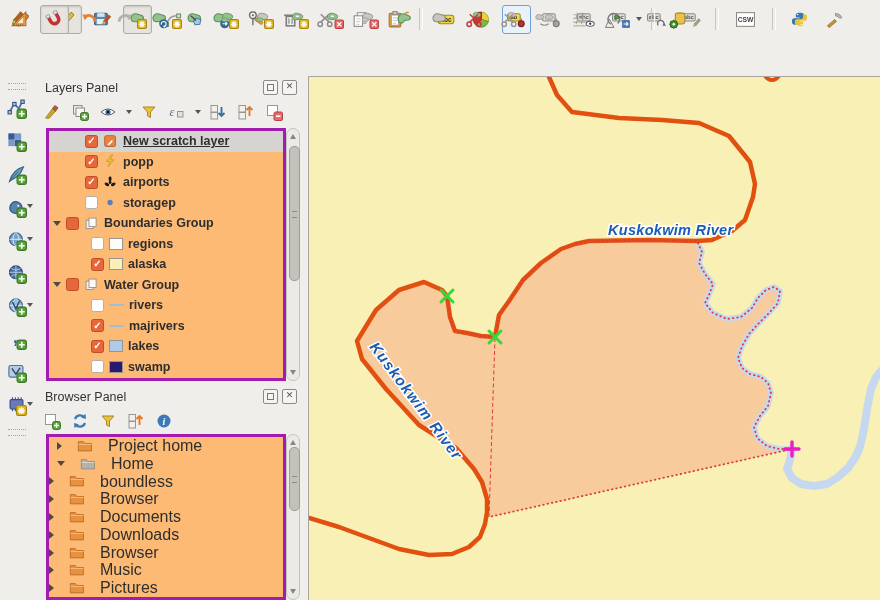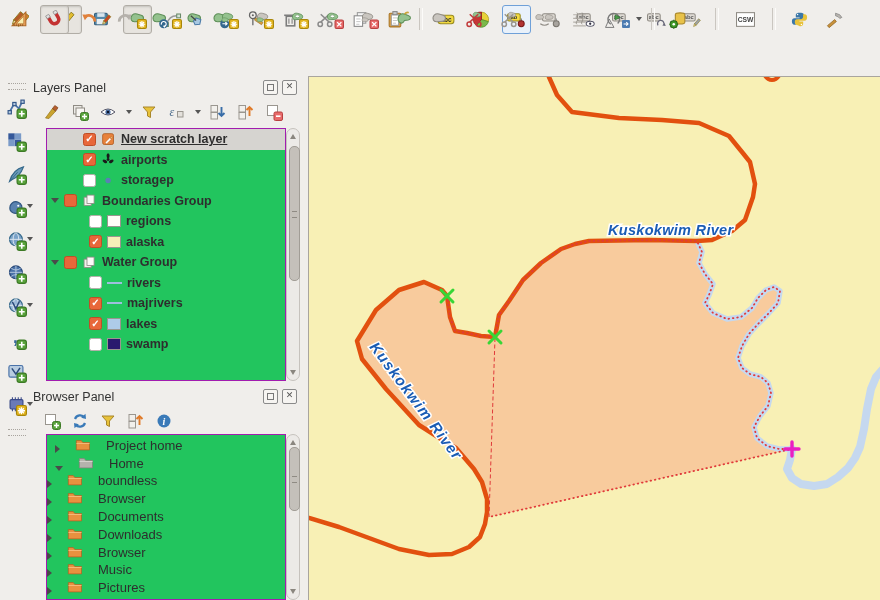--- a/index.html
+++ b/index.html
@@ -22,48 +22,48 @@
   #vtb{position:absolute;left:0;top:76px;width:33px;height:524px;display:flex;flex-direction:column;
        align-items:center;padding-top:4px;box-sizing:border-box}
   .grip{width:18px;height:5px;border-top:1px dotted #a8a49e;border-bottom:1px dotted #a8a49e;margin:3px 0 6px}
   .vbtn{width:27px;height:24px;margin-bottom:9px;position:relative;display:flex;align-items:center;justify-content:center}
   .vdd{position:absolute;right:-3px;top:9px;width:0;height:0;border-left:3px solid transparent;
        border-right:3px solid transparent;border-top:4px solid #555}
   
   .panel{position:absolute;left:33px;background:#f0eeeb}
   #layers-panel{top:76px;width:270px;height:309px}
   #browser-panel{top:385px;width:270px;height:215px}
-  .ptitle{position:absolute;top:5px;left:0;font-size:12.5px;color:#333}
+  .ptitle{position:absolute;top:5px;left:12px;font-size:12.5px;color:#333}
   .pbtns{position:absolute;top:4px;right:6px;display:flex;gap:4px}
   .pbtn{width:13px;height:13px;border:1px solid #8a8a8a;border-radius:2px;background:#f6f4f1;
         position:relative;font-size:9px;line-height:11px;text-align:center;color:#555}
   .pbtn.float::after{content:"";position:absolute;left:3px;top:3px;width:5px;height:5px;border:1px solid #777}
   .ptb{position:absolute;top:25px;left:8px;display:flex;gap:6px;align-items:center}
   .ptbtn{width:22px;height:22px;display:flex;align-items:center;justify-content:center}
-  .plist{position:absolute;background:#22c55e;border:1px solid #a21caf;overflow:hidden;box-sizing:border-box}
+  .plist{position:absolute;background:#fdba74;border:3px solid #a21caf;overflow:hidden;box-sizing:border-box}
   #layers-list{left:13px;top:52px;width:240px;height:253px}
   #browser-list{left:13px;top:49px;width:240px;height:166px}
   
   .vsb{position:absolute;width:14px;background:#eceae7;border:1px solid #c6c2bd;border-radius:7px;box-sizing:border-box}
   #layers-sb{left:253px;top:52px;height:253px}
   #browser-sb{left:253px;top:49px;height:166px}
   .sbarrow{position:absolute;left:3px;width:0;height:0;border-left:3.5px solid transparent;border-right:3.5px solid transparent}
   .sbarrow.up{top:5px;border-bottom:5px solid #8a867f}
   .sbarrow.dn{bottom:5px;border-top:5px solid #8a867f}
   .thumb{position:absolute;left:1.5px;width:9px;background:#c4c0ba;border:1px solid #a19d96;border-radius:5px}
   .thumb::after{content:"";position:absolute;left:2px;right:2px;top:50%;height:5px;margin-top:-3px;
         border-top:1px solid #8f8b84;border-bottom:1px solid #8f8b84}
   
   .lrow{height:20.5px;display:flex;align-items:center;gap:5px;font-size:12.5px;white-space:nowrap;box-sizing:border-box}
   .lrow.selected{background:#d6d4d0}
   .lrow .lbl{font-weight:bold}
   .lrow.group .lbl{font-weight:bold}
   .lrow .lbl.und{text-decoration:underline}
   .lv0{padding-left:4px}.lv1{padding-left:36px}.lv2{padding-left:42px}
-  .brow{height:17.8px;display:flex;align-items:flex-end;gap:15px;font-size:13px;white-space:nowrap;box-sizing:border-box}
+  .brow{height:17.8px;display:flex;align-items:center;gap:15px;font-size:16px;white-space:nowrap;box-sizing:border-box}
   .bv0{padding-left:8px}.bv1{}
   .tri{width:0;height:0;flex:0 0 auto}
   .tri.right{border-top:4px solid transparent;border-bottom:4px solid transparent;border-left:5.5px solid #4a4a4a}
   .tri.down{border-left:4px solid transparent;border-right:4px solid transparent;border-top:5.5px solid #4a4a4a}
   .cb{width:13px;height:13px;border:1px solid #b3afa9;border-radius:2.5px;background:#fff;box-sizing:border-box;
       flex:0 0 auto;display:flex;align-items:center;justify-content:center;font-size:10px;color:#fff;font-weight:bold}
   .cb.on{background:#e8673a;border-color:#c04e27}
   .cb.on::after{content:"\2713";margin-top:-1px}
   .cb.grp{background:#e8673a;border-color:#c04e27}
   .sw{width:14px;height:12px;border:1px solid #9a968f;box-sizing:border-box;flex:0 0 auto}
@@ -727,20 +727,29 @@
             <path d="M5 12.5 L10.5 7 l1.8 1.8 L6.8 14.3 Z" fill="#fff" stroke="#b05a1f" stroke-width="0.5"></path>
             <path d="M11.2 6.3 l1.8 1.8 1-1 -1.8-1.8 z" fill="#e8c87e" stroke="#b05a1f" stroke-width="0.5"></path>
           </svg>
         </span>
         <span class="lbl und">New scratch layer</span>
       </div>
       <div class="lrow lv1">
         <span class="cb on"></span>
         <span class="ic">
           <svg viewBox="0 0 18 18" width="15" height="15">
+            <polygon points="10,1 4,9 8,9 6,15.5 13,7 9,7 11.5,1" fill="#e8c23a" stroke="#a8861a" stroke-width="0.6"></polygon>
+          </svg>
+        </span>
+        <span class="lbl">popp</span>
+      </div>
+      <div class="lrow lv1">
+        <span class="cb on"></span>
+        <span class="ic">
+          <svg viewBox="0 0 18 18" width="15" height="15">
             <circle cx="8.5" cy="9" r="1.7" fill="#1a1a1a"></circle>
             <ellipse cx="8.5" cy="4.6" rx="1.8" ry="3" fill="#1a1a1a"></ellipse>
             <ellipse cx="4.7" cy="11.2" rx="3" ry="1.8" transform="rotate(30 4.7 11.2)" fill="#1a1a1a"></ellipse>
             <ellipse cx="12.3" cy="11.2" rx="3" ry="1.8" transform="rotate(-30 12.3 11.2)" fill="#1a1a1a"></ellipse>
           </svg>
         </span>
         <span class="lbl">airports</span>
       </div>
       <div class="lrow lv1">
         <span class="cb"></span>

